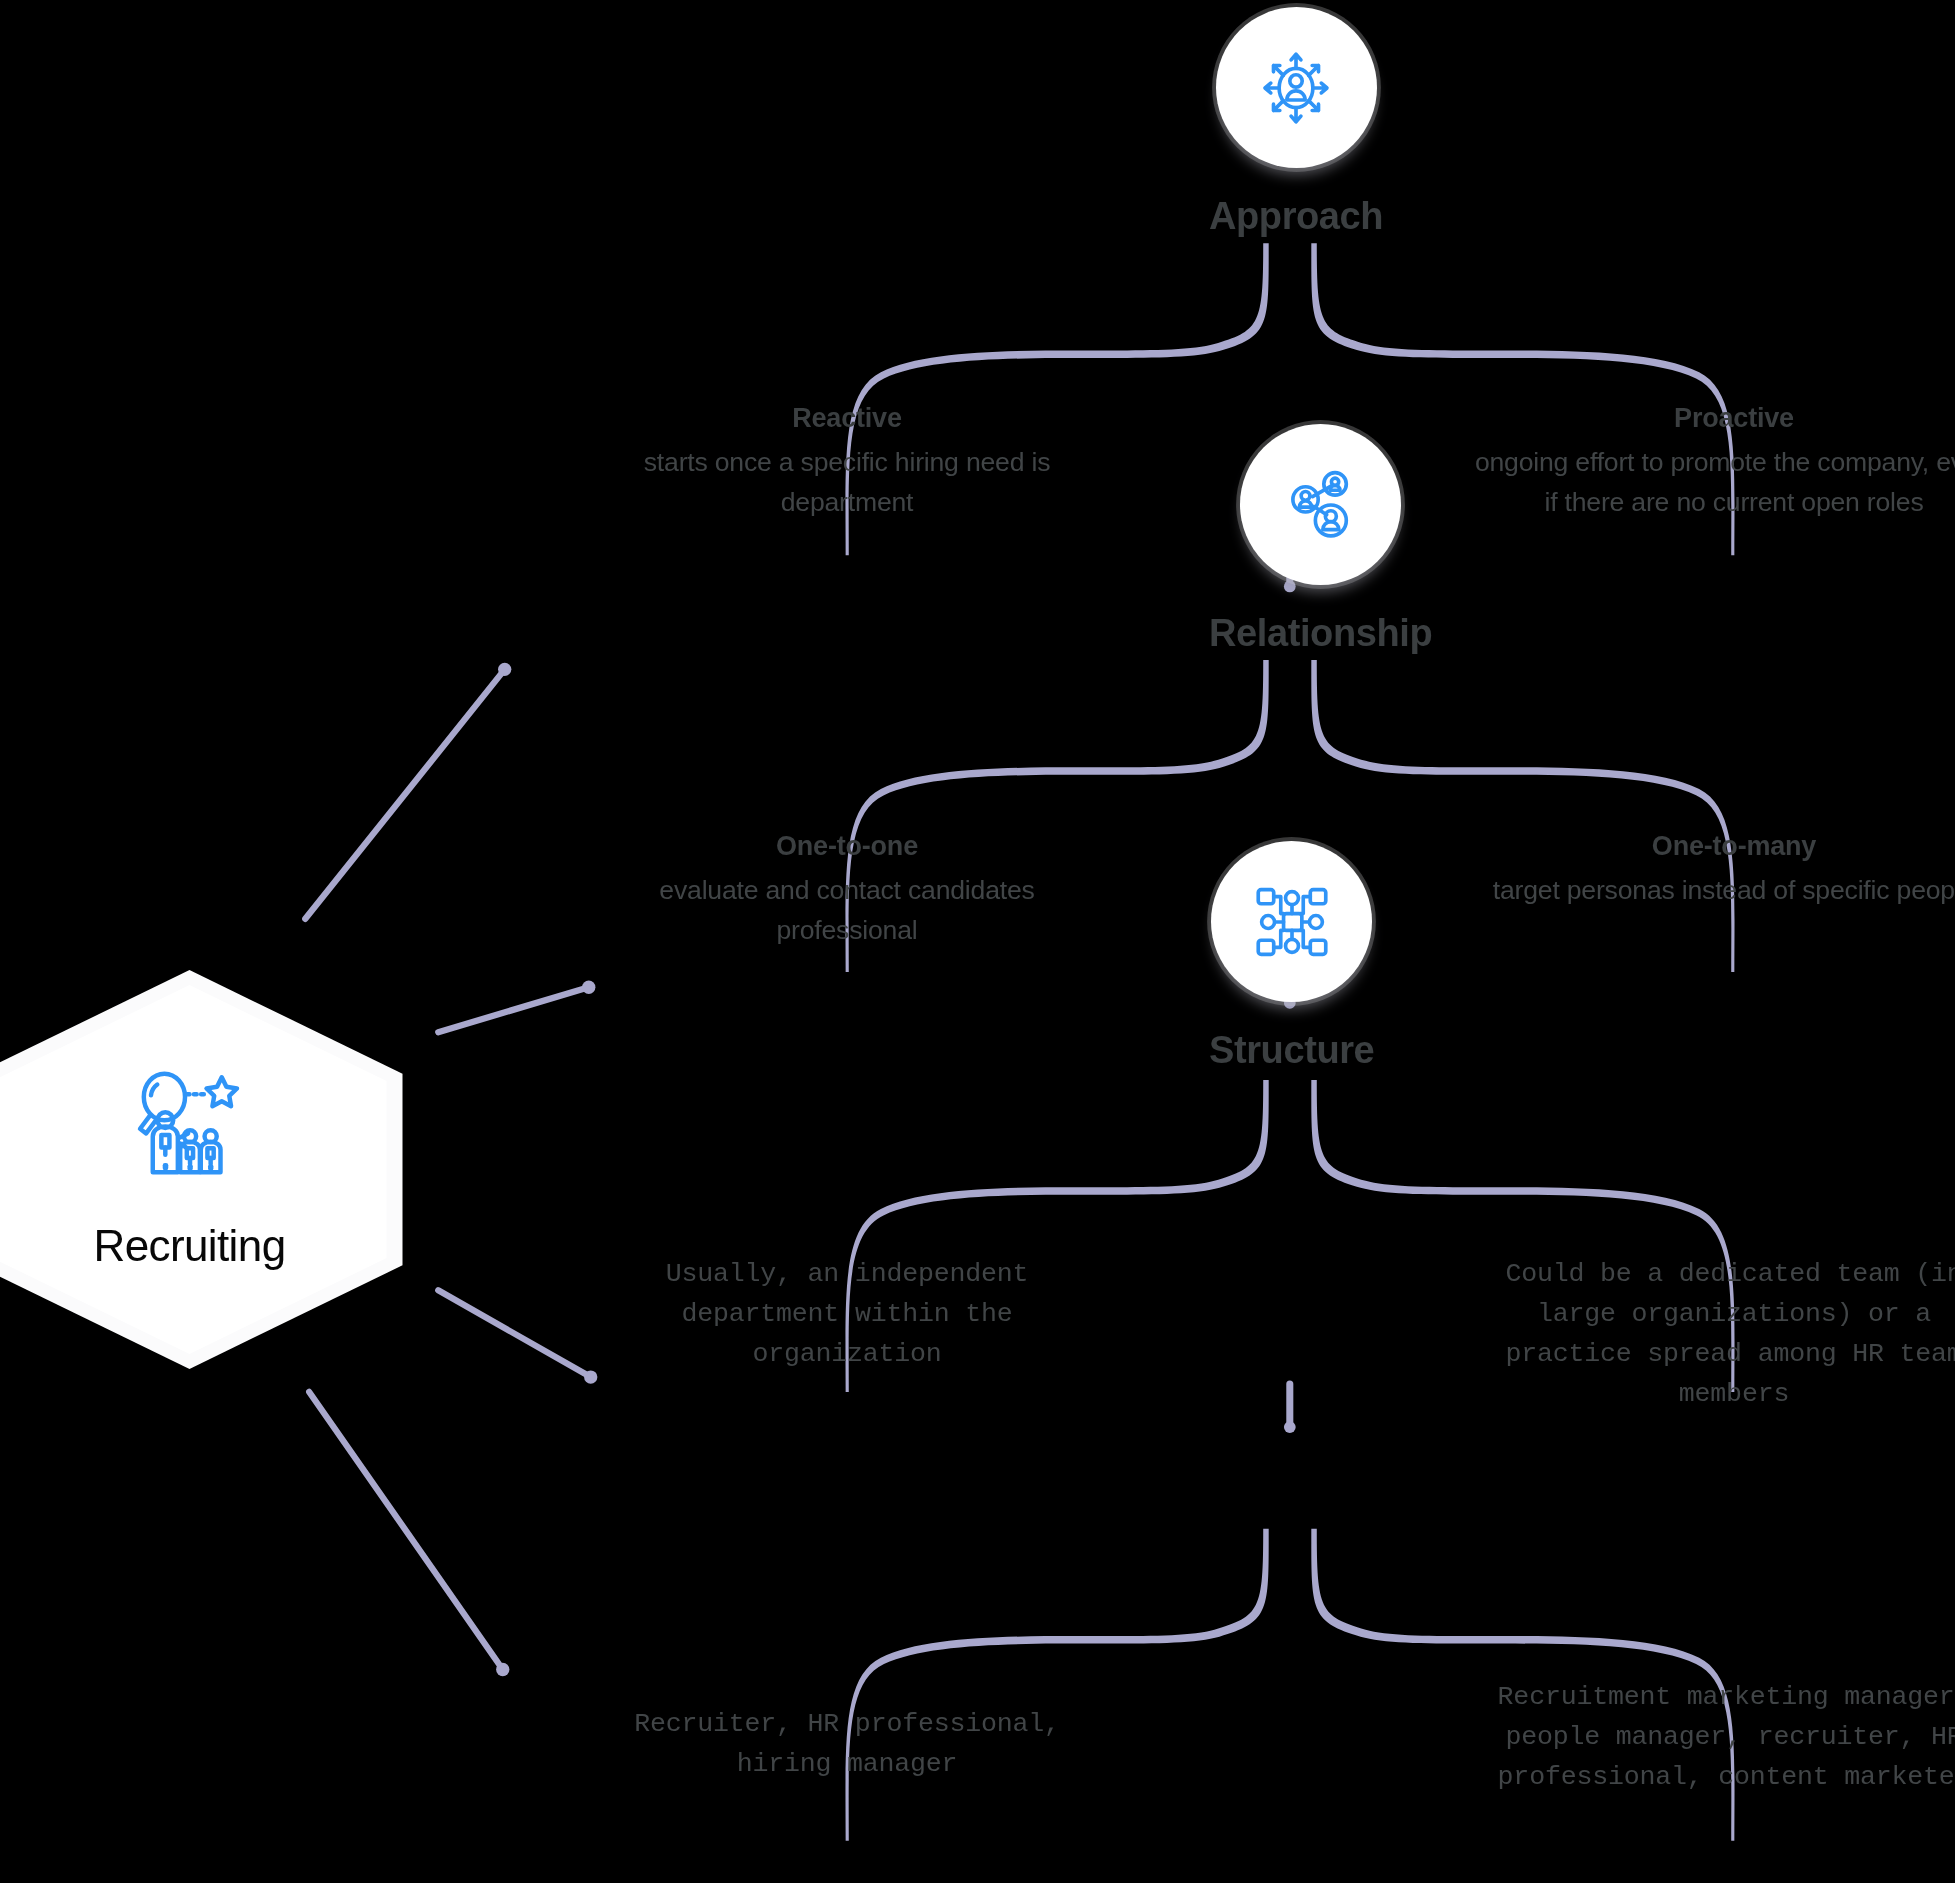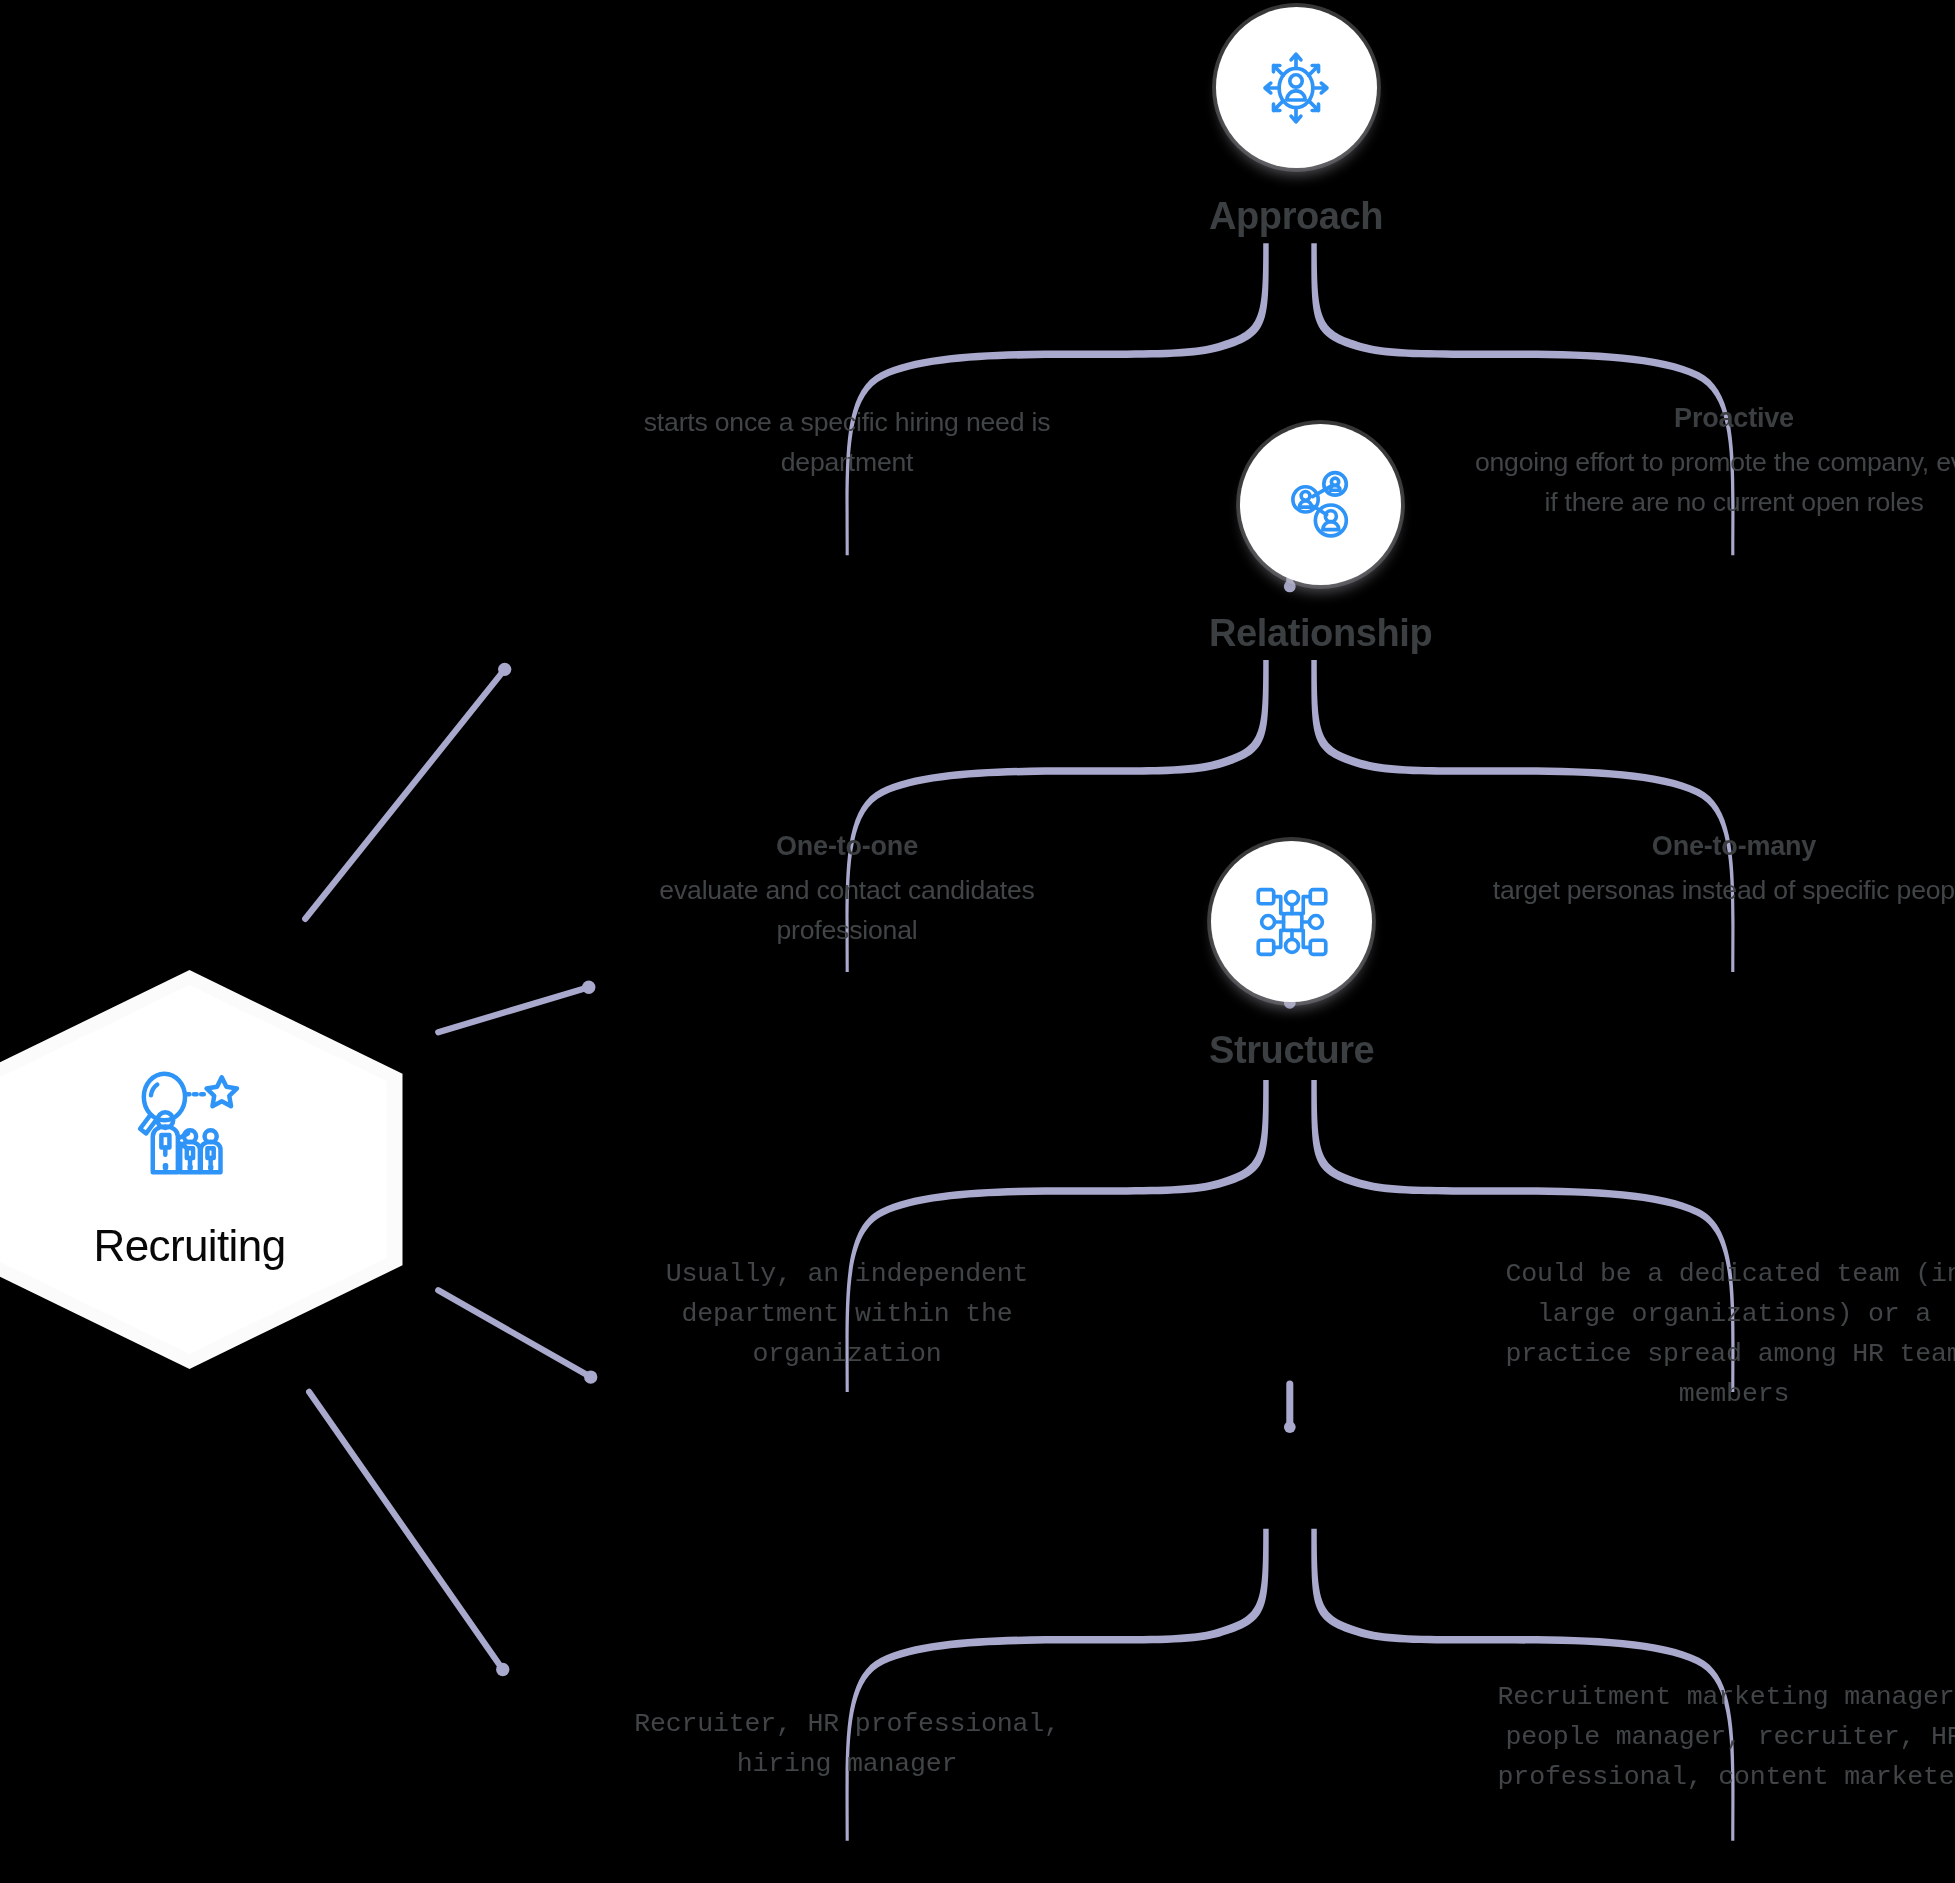--- a/index.html
+++ b/index.html
@@ -264,20 +264,21 @@
           <path d="M46 43.6h3.5v5.4H46z"></path>
           <path d="M47.8 49v3.1"></path>
           <path d="M47.6 53.6h.5v1.3h-.5z"></path>
         </svg>
         <div class="hlabel">Recruiting</div>
       </div>
     </div>
   </div>
 
   <div class="branch" style="left:587px;top:403px;">
+    <div class="bt">Reactive</div>
     <div class="bd">starts once a specific hiring need is department</div>
   </div>
   <div class="branch" style="left:1474px;top:403px;">
     <div class="bt">Proactive</div>
     <div class="bd">ongoing effort to promote the company, even if there are no current open roles</div>
   </div>
 
   <div class="branch" style="left:587px;top:831px;">
     <div class="bt">One-to-one</div>
     <div class="bd">evaluate and contact candidates professional</div>

